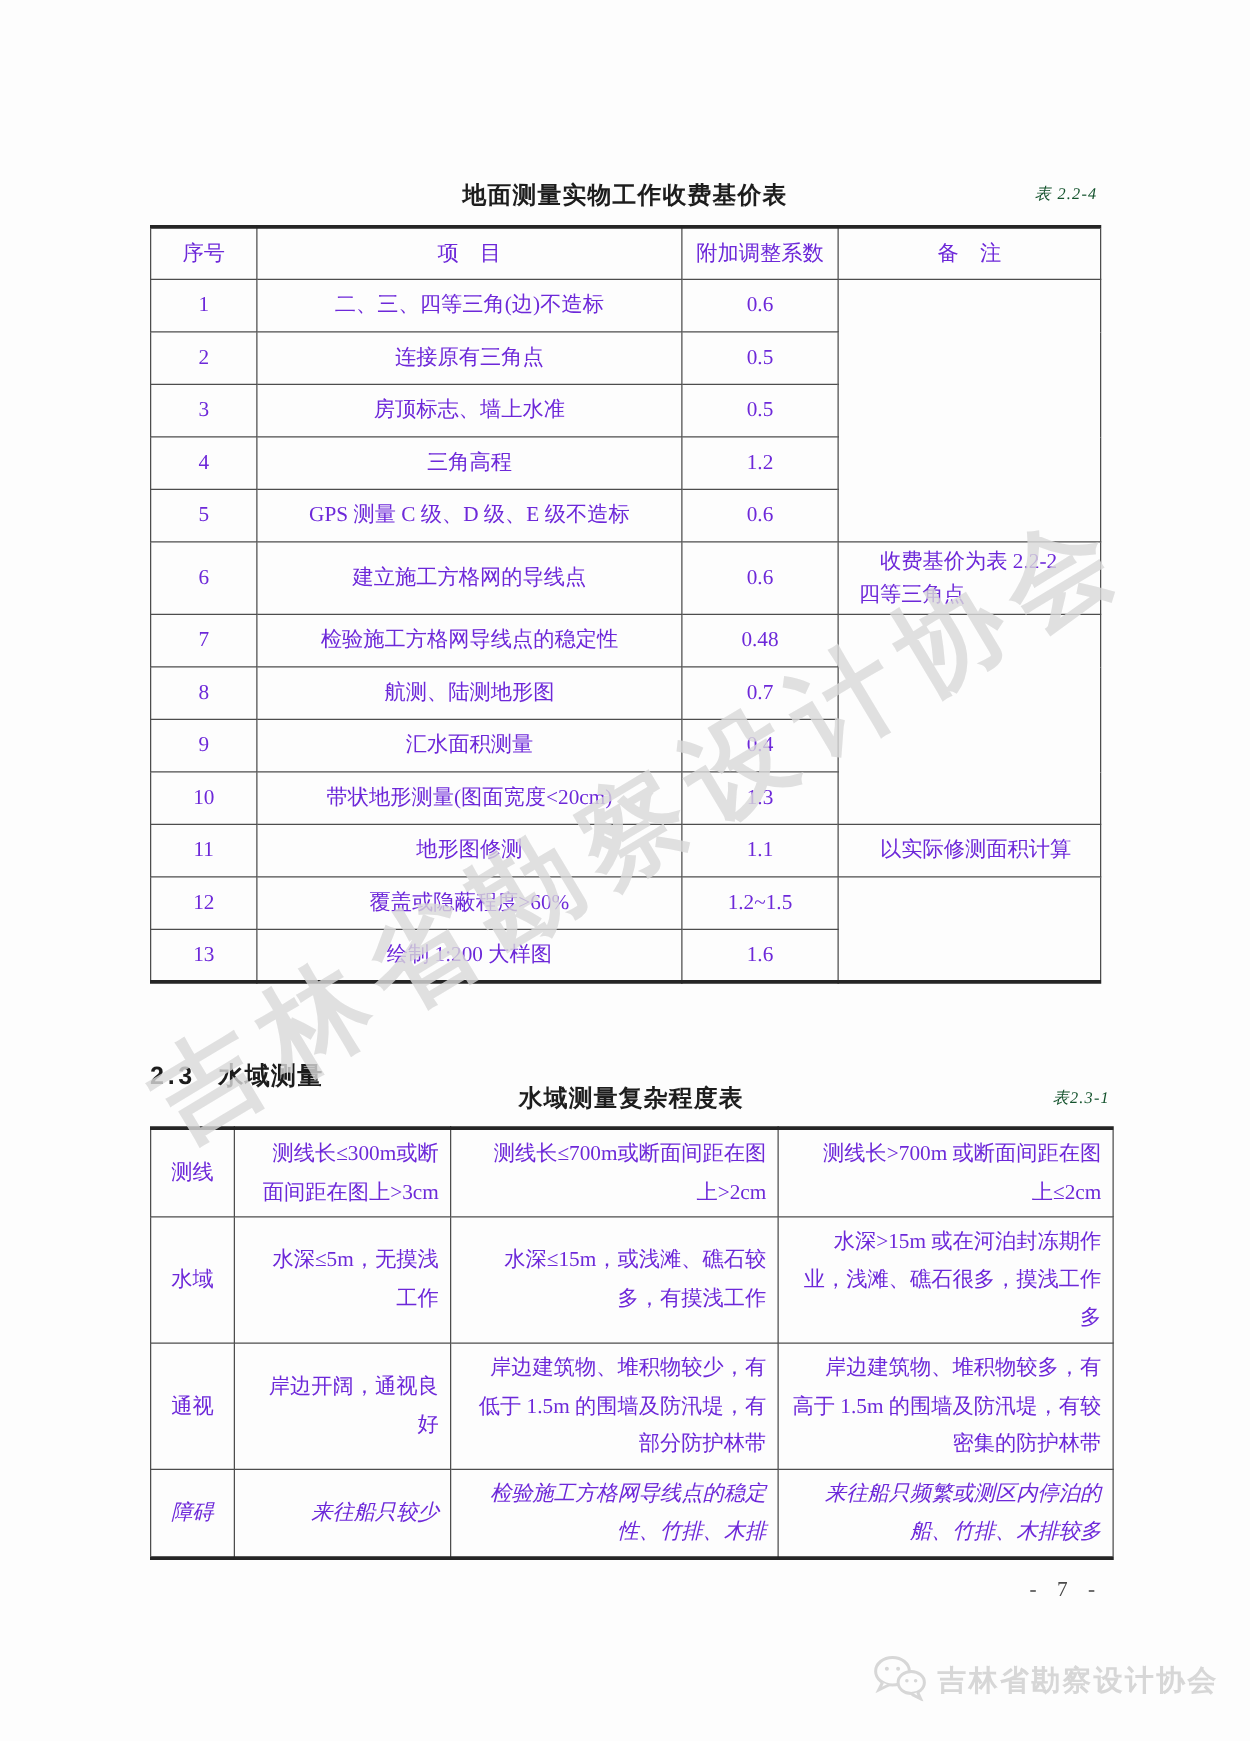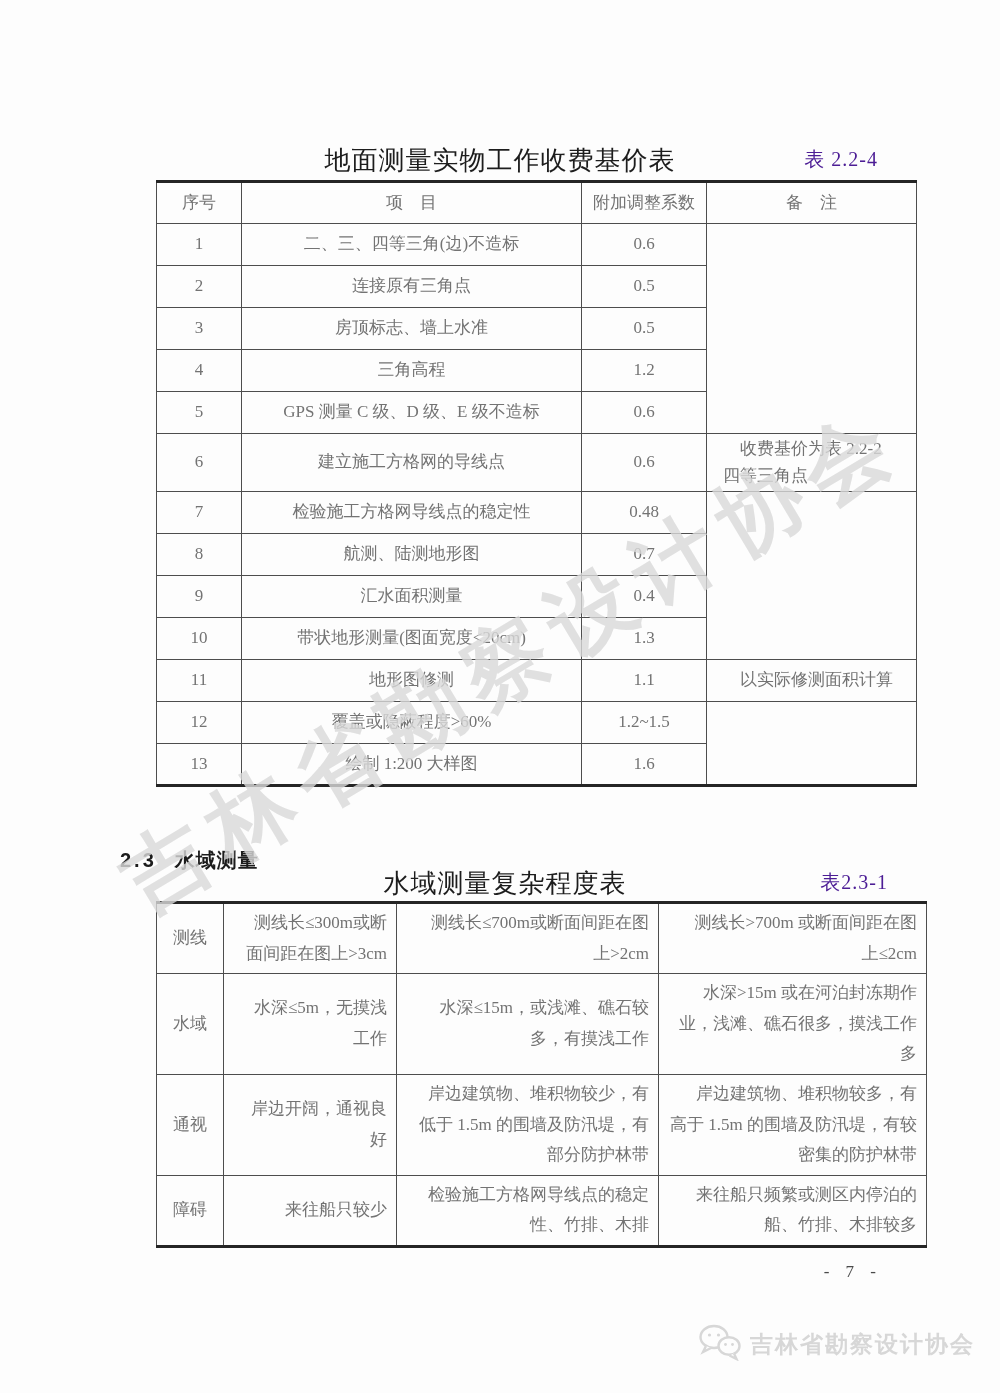--- a/index.html
+++ b/index.html
@@ -17,41 +17,41 @@
     color:#dadada; opacity:.8;
     transform:rotate(-31deg); transform-origin:0 50%;
     pointer-events:none; z-index:6; user-select:none;
   }
   
   .caption-row{position:absolute; left:120px; width:760px; text-align:center;}
   .caption-row.t1{top:143px;}
   .caption-row.t2{top:866px; width:770px;}
   .tbl-title{
     font-family:"Liberation Sans","DejaVu Sans",sans-serif;
-    font-weight:normal; font-size:26px; color:#1d1d1d; letter-spacing:1px;
+    font-weight:bold; font-size:19px; color:#1d1d1d; letter-spacing:1px;
   }
   .tbl-tag{
     position:absolute; right:2px; top:3px;
-    font-size:20px; font-weight:normal; color:#4c1d95; letter-spacing:1px;
+    font-size:13px; font-weight:normal; color:#14532d; letter-spacing:1px;font-style:italic;
   }
   
   table{border-collapse:collapse; table-layout:fixed; position:absolute; left:120px;
-        font-size:17px; color:#737373;margin-left:36px;}
+        font-size:17px; color:#6d28d9;}
   #fee-table{top:180px; width:760px;}
   #complexity-table{top:901px; width:770px;}
   td,th{border:1px solid #4d4d4d; font-weight:normal; vertical-align:middle;
         padding:2px 6px; line-height:1.55; word-break:break-all;}
   table{border-top:3px solid #252525; border-bottom:3px solid #252525;}
   .center{text-align:center;}
   .remark-cell{text-align:left; text-indent:1em; padding:2px 16px;}
   .para-cell{text-align:right; text-indent:1em; padding:4px 9px; line-height:1.8;}
   #fee-table .h-row, #fee-table .d-row{height:42px;}
   #fee-table .d-row-tall{height:58px;}
   #complexity-table .h-row{height:42px;}
-  .r-line{height:70px;padding-left:24px;} .r-water{height:90px;} .r-sight{height:92px;} .r-obst{height:56px;}
+  .r-line{height:70px;padding-left:24px;} .r-water{height:90px;} .r-sight{height:92px;} .r-obst{height:56px;font-style:italic;}
   
   .section-heading{
     position:absolute; left:120px; top:812px;
     font-family:"Liberation Sans","DejaVu Sans",sans-serif;
     font-weight:bold; font-size:20px; color:#1c1c1c; letter-spacing:1px;margin-top:35px;
   }
   .section-heading .sec-no{margin-right:18px; letter-spacing:3px;}
   
   .page-number{
     position:absolute; top:1262px; right:118px;

